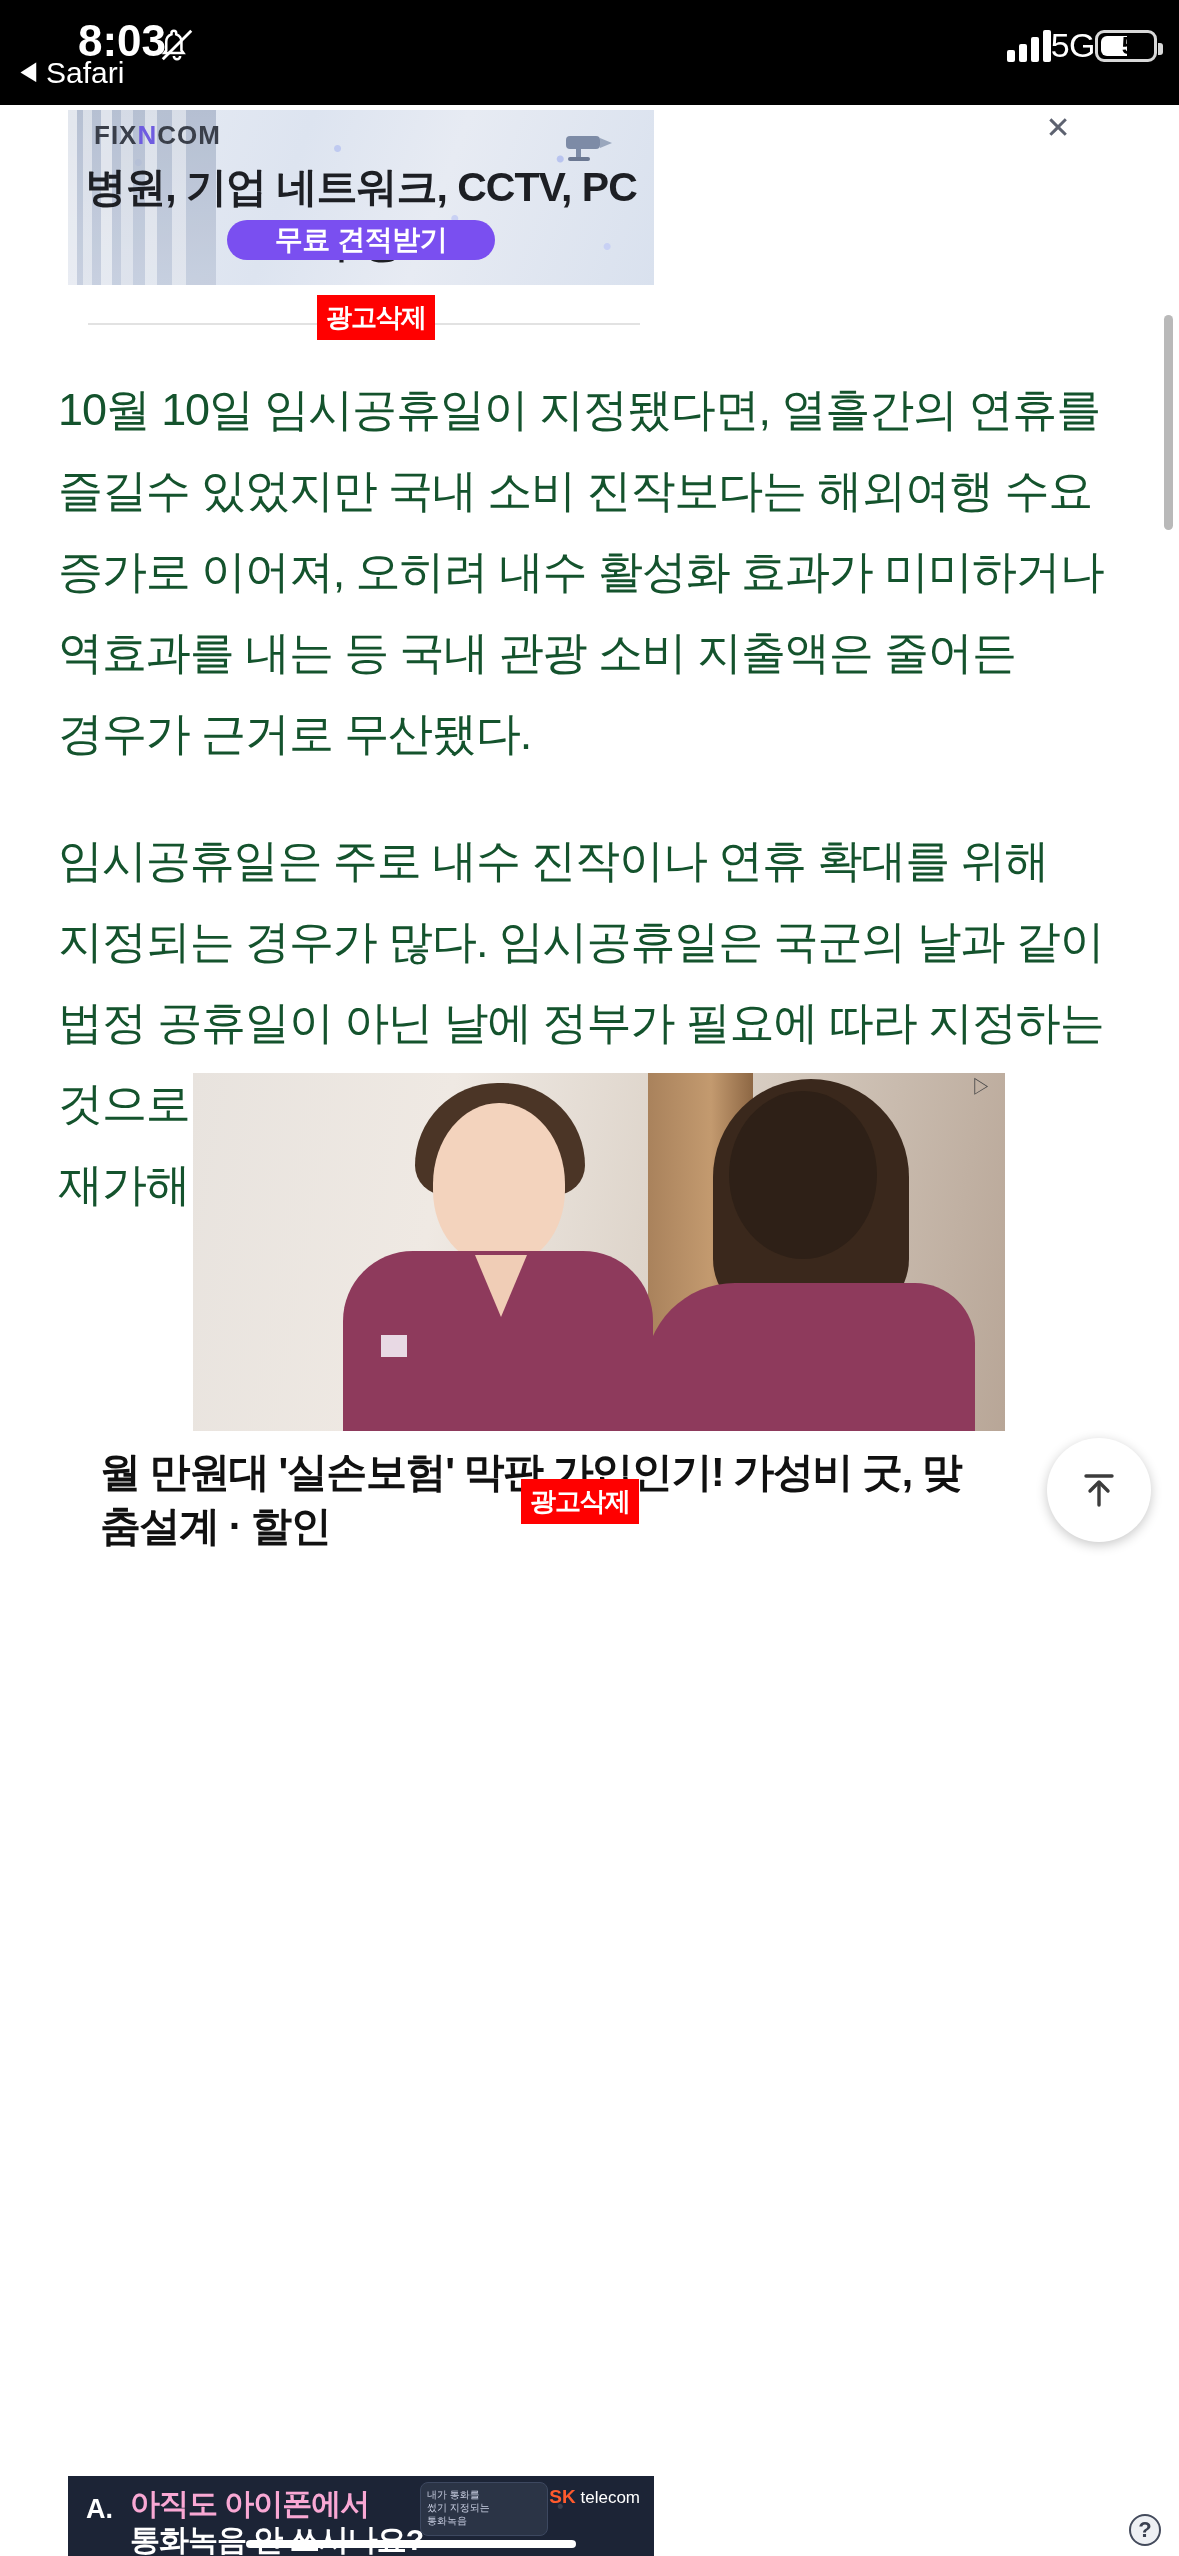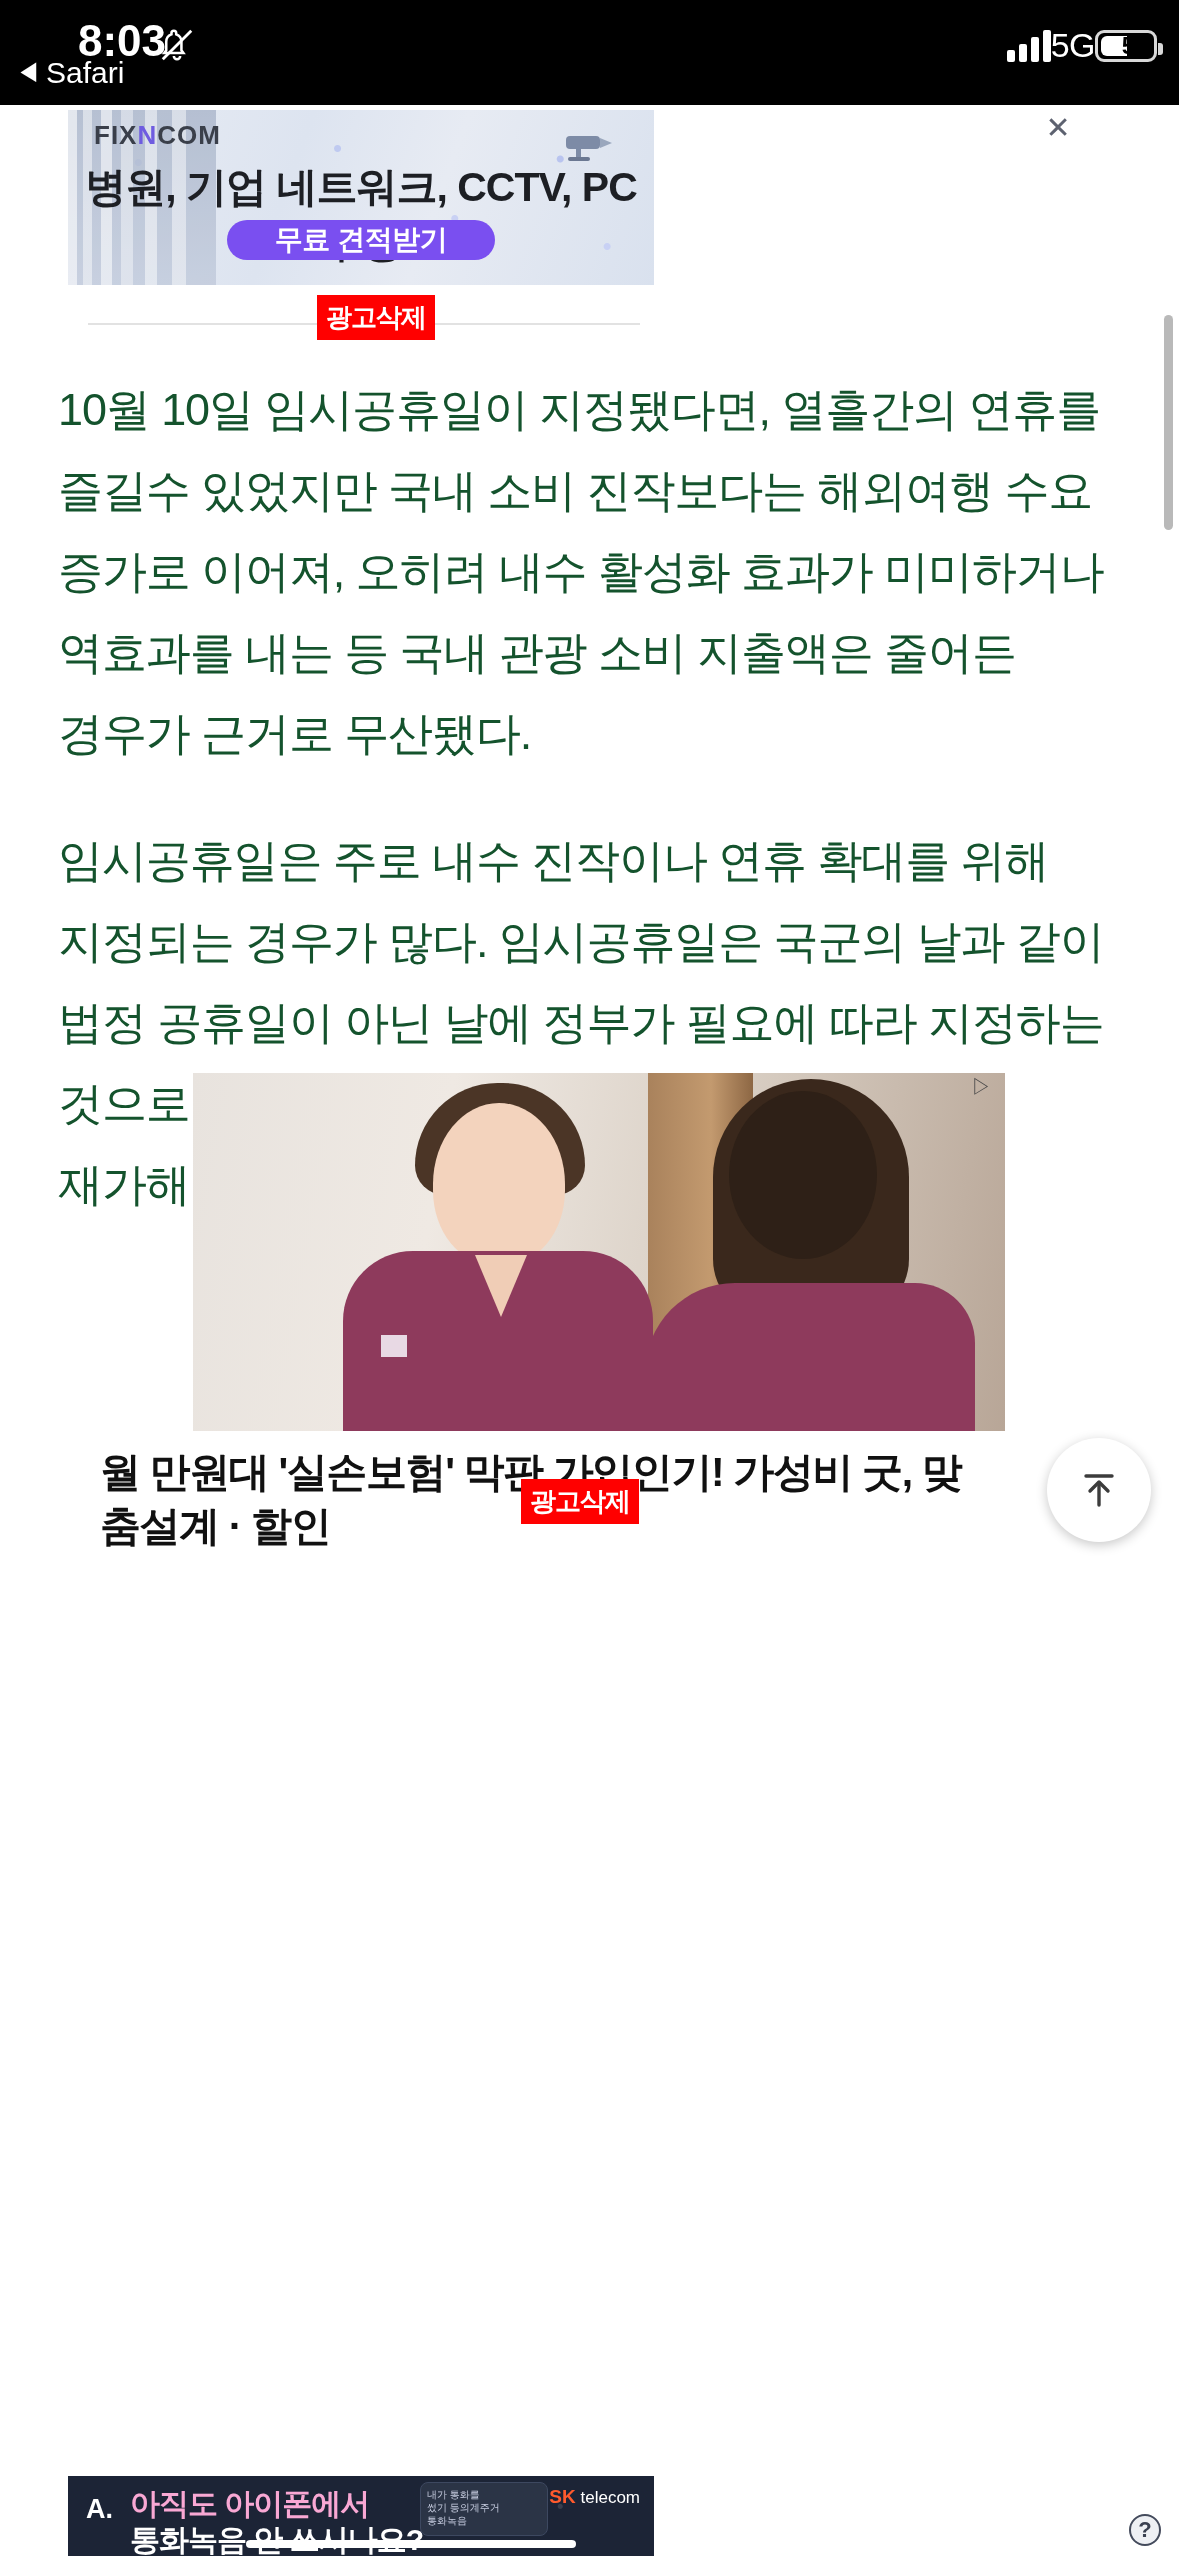--- a/index.html
+++ b/index.html
@@ -514,21 +514,21 @@
 
   <div class="scrollbar"></div>
 
   <div class="bottomad">
     <div class="dots"></div>
     <div class="logo-a">A.</div>
     <div class="l1">아직도 아이폰에서</div>
     <div class="l2">통화녹음 안 쓰시나요?</div>
     <div class="phonecard">
       <div>내가 통화를</div>
-      <div>썼기 등의계주거</div>
+      <div>썼기 지정되는</div>
       <div>통화녹음</div>
     </div>
     <div class="sk">
       <b>SK</b> <span>telecom</span>
     </div>
     <div class="progress"></div>
   </div>
   <div class="ad-help-icon">?</div>
 
 </div>

